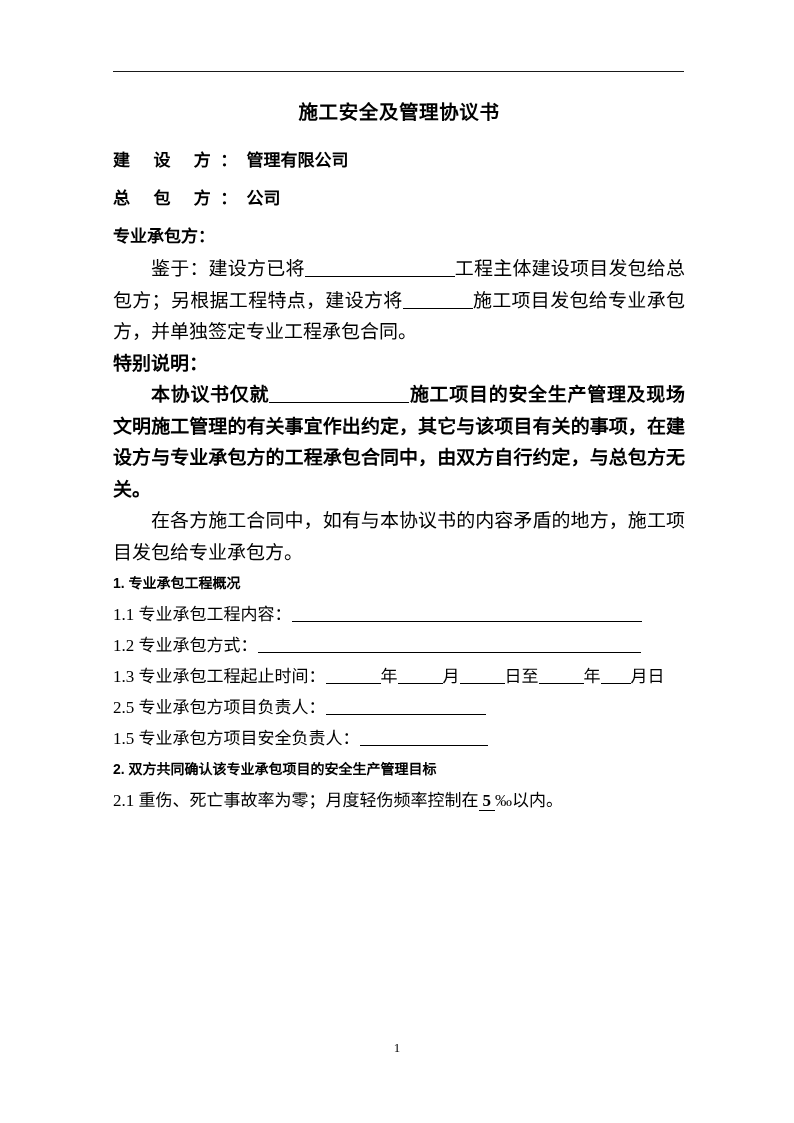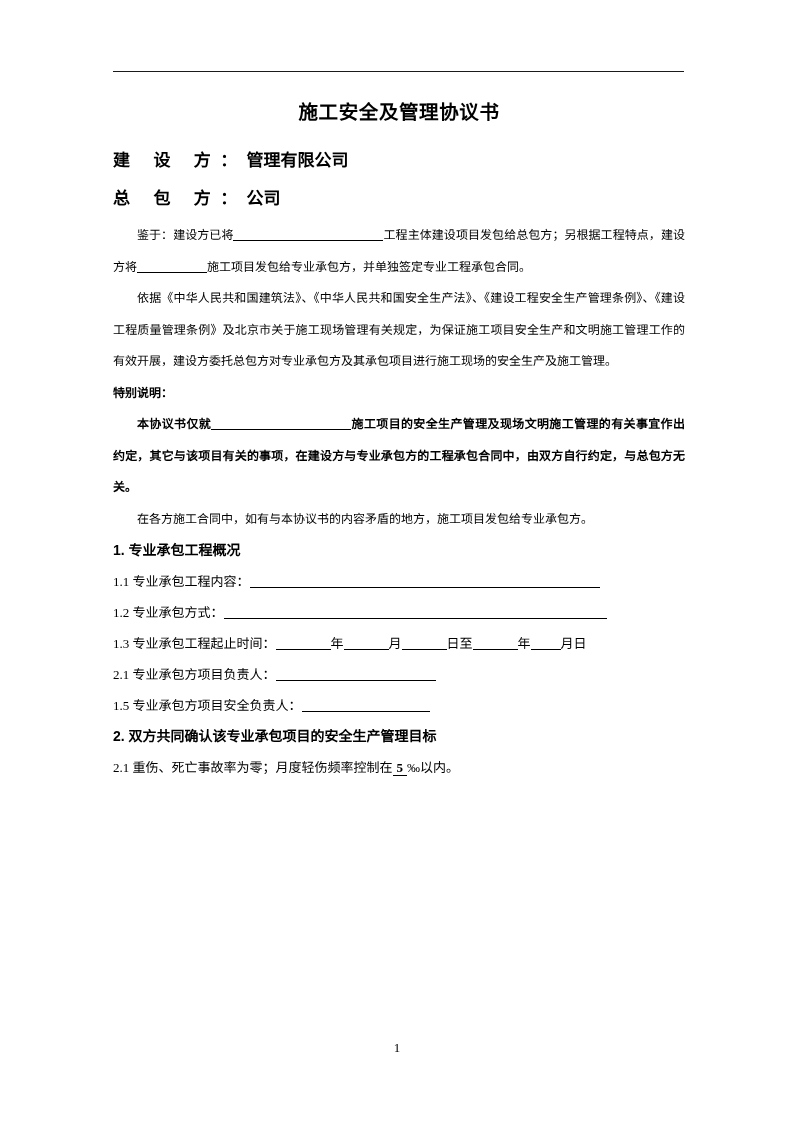--- a/index.html
+++ b/index.html
@@ -39,21 +39,21 @@
     text-align: center;
     font-family: "Liberation Sans", "DejaVu Sans", sans-serif;
     font-weight: bold;
     font-size: 19.5px;
     letter-spacing: 0.6px;
     margin: 0 0 17px 0;
     line-height: 1.5;
   }
   
   .p {
-    font-size: 12px;
+    font-size: 19px;
     line-height: 31.5px;
     margin: 0;
     text-align: justify;
     text-justify: inter-ideograph;
     white-space: normal;
   }
   .p.sans {
     font-family: Liberation Serif, serif;
   }
   .p.bold {
@@ -103,21 +103,21 @@
     position: absolute;
     left: 0;
     right: 0;
     top: 1040px;
     text-align: center;
     font-size: 13px;
     font-family: "Liberation Serif", "DejaVu Serif", serif;
     color: #000;
   }
   .lineitem {
-    font-size: 13px;
+    font-size: 17px;
     line-height: 31px;
     margin: 0;
     white-space: nowrap;
   }
   .lineitem.wrap { white-space: normal; }
   .sect-head {
     font-family: "Liberation Sans", "DejaVu Sans", sans-serif;
     font-weight: bold;
     font-size: 14px;
     line-height: 31px;
@@ -140,26 +140,28 @@
     </p>
 
     <div class="spacer-sm"></div>
 
     <p class="party-line">
       <span class="party-label">总 包 方：</span><span>公司</span>
     </p>
 
     <div class="spacer-sm"></div>
 
+    <p class="party-line">
+      <span>专业承包方：</span>
+    </p>
 
     <p class="p indent">
       <span>鉴于：建设方已将</span><span class="blank w150"></span><span>工程主体建设项目发包给总包方；另根据工程特点，建设方将</span><span class="blank w70"></span><span>施工项目发包给专业承包方，并单独签定专业工程承包合同。</span>
     </p>
 
-    <p class="p indent">依据《中华人民共和国建筑法》、《中华人民共和国安全生产法》、《建设工程安全生产管理条例》、《建设工程质量管理条例》及北京市关于施工现场管理有关规定，为保证施工项目安全生产和文明施工管理工作的有效开展，建设方委托总包方对专业承包方及其承包项目进行施工现场的安全生产及施工管理。</p>
 
 
     <p class="p sans bold">特别说明：</p>
 
     <p class="p sans bold indent">
       <span>本协议书仅就</span><span class="blank w140"></span><span>施工项目的安全生产管理及现场文明施工管理的有关事宜作出约定，其它与该项目有关的事项，在建设方与专业承包方的工程承包合同中，由双方自行约定，与总包方无关。</span>
     </p>
 
     <p class="p indent">在各方施工合同中，如有与本协议书的内容矛盾的地方，施工项目发包给专业承包方。</p>
 
@@ -171,21 +173,21 @@
 
     <p class="lineitem">
       <span>1.2 专业承包方式：</span><span class="blank fill-long2"></span>
     </p>
 
     <p class="lineitem wrap">
       <span>1.3 专业承包工程起止时间：</span><span class="blank w55"></span><span>年</span><span class="blank w45"></span><span>月</span><span class="blank w45"></span><span>日至</span><span class="blank w45"></span><span>年</span><span class="blank w30"></span><span>月</span><span>日</span>
     </p>
 
     <p class="lineitem">
-      <span>2.1 专业承包方项目负责人：</span><span class="blank w160"></span>
+      <span>2.5 专业承包方项目负责人：</span><span class="blank w160"></span>
     </p>
 
     <p class="lineitem">
       <span>1.5 专业承包方项目安全负责人：</span><span class="blank w128"></span>
     </p>
 
     <p class="sect-head">2. 双方共同确认该专业承包项目的安全生产管理目标</p>
 
     <p class="lineitem">
       <span>2.1 重伤、死亡事故率为零；月度轻伤频率控制在</span><span class="num-underline">5</span><span>‰以内。</span>

